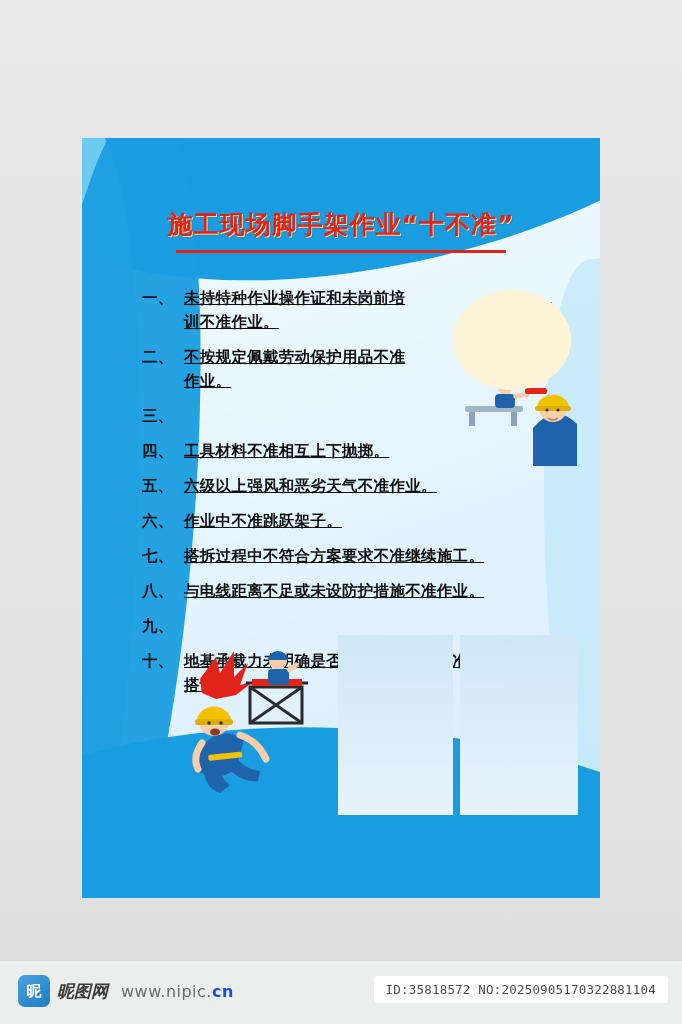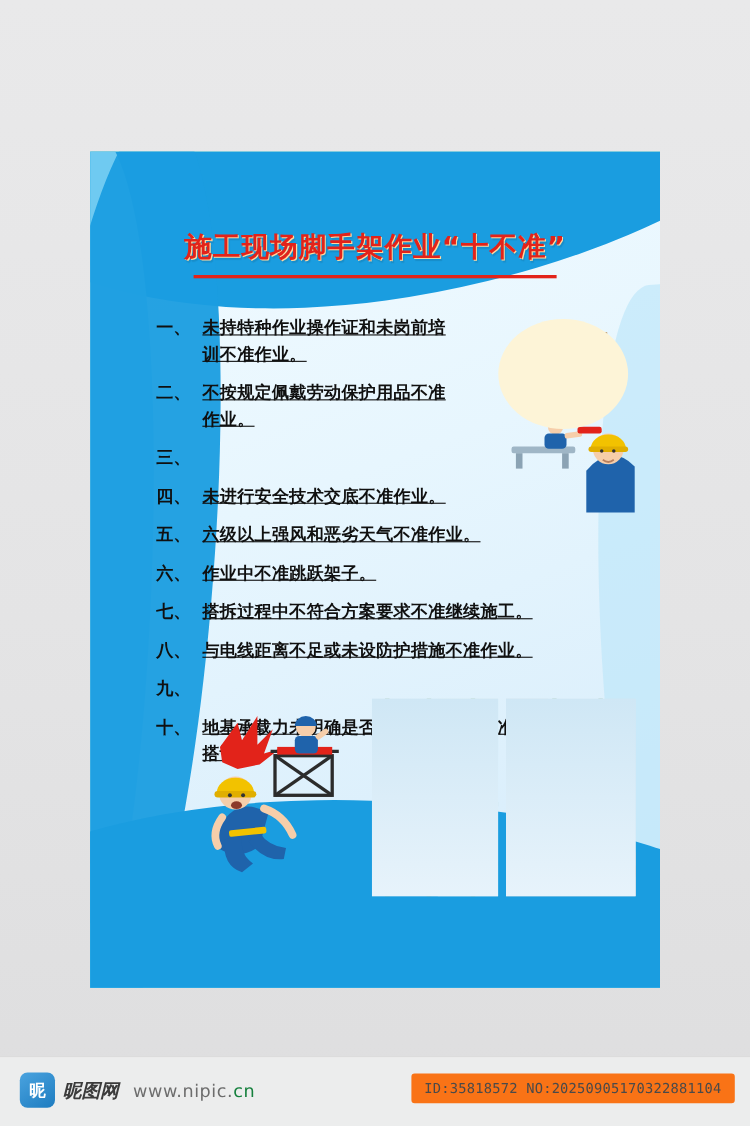--- a/index.html
+++ b/index.html
@@ -227,25 +227,25 @@
     color: #3b3b3b;
     font-weight: bold;
     font-style: italic;
   }
   .brand-url {
     font-size: 16px;
     color: #6d6d6d;
     letter-spacing: .5px;
     margin-left: 6px;
   }
-  .brand-url .cn { color: #15803d; }
+  .brand-url .cn { color: #1d4ed8; font-weight: bold; }
   .id-box {
     position: absolute;
     right: 14px; top: 15px;
-    background: #f97316;
+    background: #ffffff;
     border-radius: 3px;
     padding: 6px 12px;
     font-size: 12.5px;
     color: #4a4a4a;
     letter-spacing: .2px;
     font-family: "DejaVu Sans Mono", monospace;
   }
 </style>
 </head>
 <body>
@@ -277,21 +277,21 @@
       </div>
       <div class="rule narrow">
         <span class="num">二、</span>
         <span class="txt">不按规定佩戴劳动保护用品不准作业。</span>
       </div>
       <div class="rule narrow">
         <span class="num">三、</span>
       </div>
       <div class="rule narrow">
         <span class="num">四、</span>
-        <span class="txt">未进行安全技术交底不准作业。</span>
+        <span class="txt">工具材料不准相互上下抛掷。</span>
       </div>
       <div class="rule">
         <span class="num">五、</span>
         <span class="txt">六级以上强风和恶劣天气不准作业。</span>
       </div>
       <div class="rule">
         <span class="num">六、</span>
         <span class="txt">作业中不准跳跃架子。</span>
       </div>
       <div class="rule">

